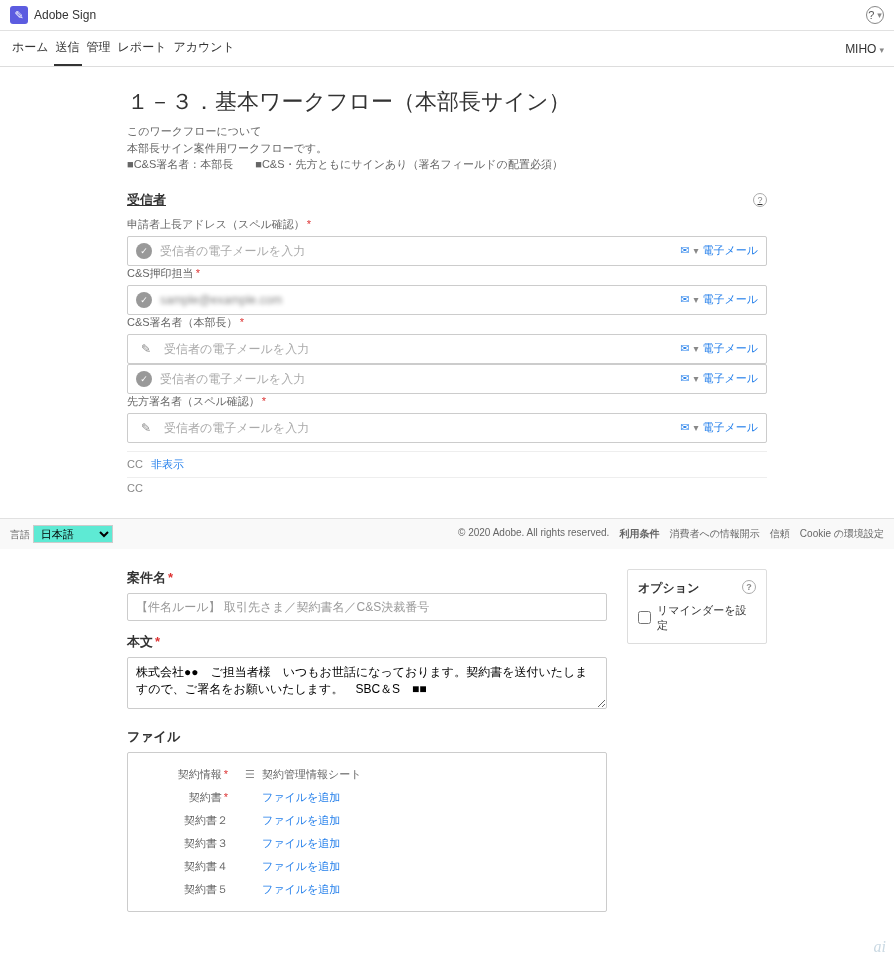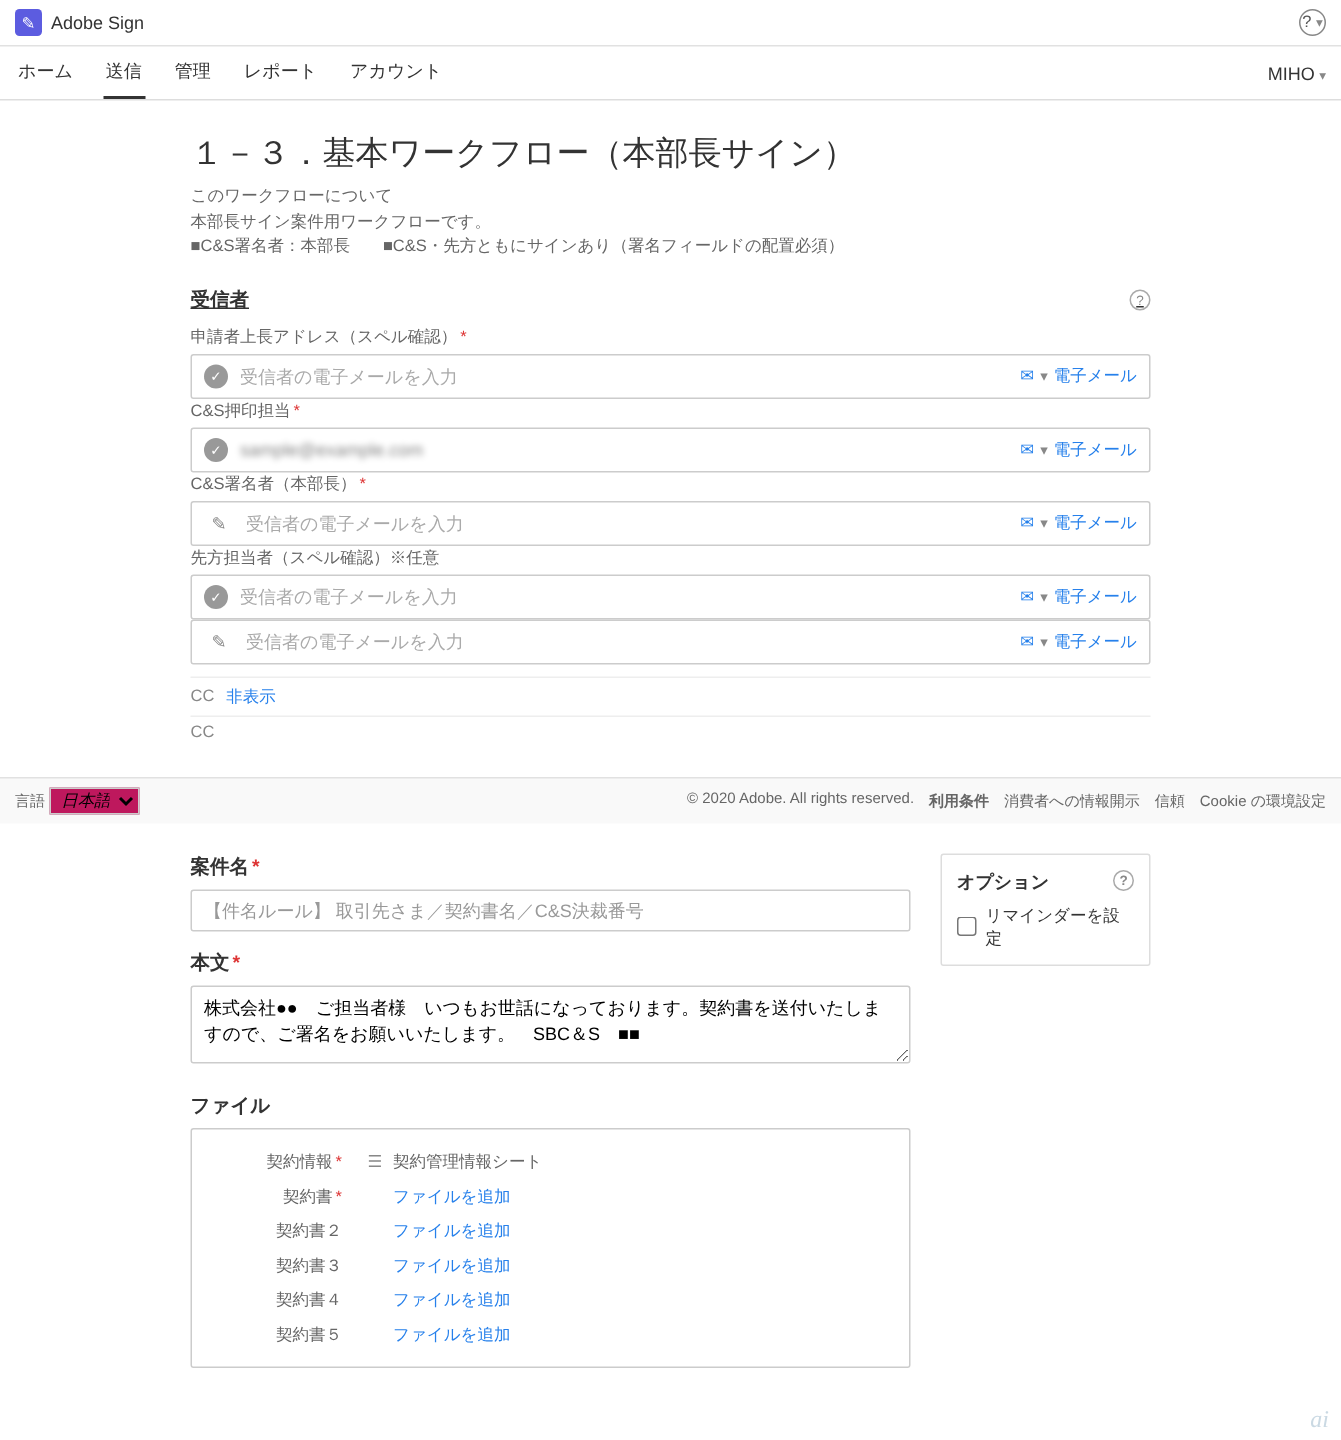--- a/index.html
+++ b/index.html
@@ -3,21 +3,21 @@
 <meta charset="utf-8">
 <style>
 * { box-sizing: border-box; margin: 0; padding: 0; }
 body { font-family: "Helvetica Neue", Arial, sans-serif; font-size: 12px; color: #333; background: #fff; }
 .header-bar { display: flex; align-items: center; justify-content: space-between; padding: 6px 10px; border-bottom: 1px solid #e1e1e1; }
 .logo-area { display: flex; align-items: center; gap: 6px; }
 .logo-box { width: 18px; height: 18px; background: #5c5ce0; border-radius: 3px; display: flex; align-items: center; justify-content: center; color: #fff; font-size: 11px; }
 .logo-text { font-size: 12px; font-weight: 500; }
 .help-icon { width: 18px; height: 18px; border: 1px solid #888; border-radius: 50%; display: inline-flex; align-items: center; justify-content: center; font-size: 11px; color: #555; }
 .tabs-bar { display: flex; align-items: center; justify-content: space-between; padding: 0 10px; border-bottom: 1px solid #ddd; }
-.tabs { display: flex; gap: 18px; }
+.tabs { display: flex; gap: 3px; }
 .tab { padding: 8px 2px; font-size: 12px; cursor: pointer; color: #333; }
 .tab.active { border-bottom: 2px solid #333; font-weight: 500; }
 .user-menu { font-size: 12px; cursor: pointer; padding: 8px 0; }
 .dropdown-caret::after { content: "▾"; font-size: 9px; margin-left: 3px; color: #888; }
 .main { max-width: 680px; margin: 0 auto; padding: 20px; }
 .page-title { font-size: 22px; font-weight: 400; margin-bottom: 6px; }
 .desc-block { font-size: 11px; color: #666; line-height: 1.5; margin-bottom: 18px; }
 .section-header { display: flex; justify-content: space-between; align-items: center; margin-bottom: 8px; text-decoration: underline; }
 .section-title { font-size: 13px; font-weight: bold; }
 .info-icon { width: 14px; height: 14px; border: 1px solid #aaa; border-radius: 50%; display: inline-flex; align-items: center; justify-content: center; font-size: 9px; color: #888; }
@@ -30,21 +30,21 @@
 .email-input { flex: 1; border: none; outline: none; font-size: 12px; padding: 4px 0; background: transparent; }
 .email-input::placeholder { color: #aaa; }
 .type-select { display: flex; align-items: center; gap: 4px; padding: 0 8px; font-size: 11px; color: #2680eb; cursor: pointer; height: 100%; }
 .mail-icon-box { color: #2680eb; }
 .type-caret { color: #888; font-size: 10px; }
 .cc-row { display: flex; align-items: center; gap: 8px; border-top: 1px solid #eee; border-bottom: 1px solid #eee; padding: 5px 0; margin-top: 8px; font-size: 11px; }
 .cc-label { color: #888; }
 .link { color: #2680eb; cursor: pointer; }
 .cc2 { font-size: 11px; color: #888; padding: 4px 0; }
 .footer-bar { display: flex; justify-content: space-between; align-items: center; padding: 6px 10px; border-top: 1px solid #e1e1e1; background: #f9f9f9; font-size: 10px; color: #666; }
-.lang-select { border: 1px solid #ccc; background: #be185d; padding: 1px 3px; font-size: 11px; width: 60px; font-style: italic; }
+.lang-select { border: 1px solid #ccc; background: #5eead4; padding: 1px 3px; font-size: 11px; width: 80px; }
 .footer-links { display: flex; gap: 10px; }
 .content2 { max-width: 680px; margin: 0 auto; padding: 20px; display: flex; gap: 20px; }
 .left-col { flex: 1; }
 .right-col { width: 140px; }
 .text-input { width: 100%; border: 1px solid #ccc; border-radius: 2px; padding: 6px 8px; font-size: 12px; outline: none; }
 .text-input::placeholder { color: #999; }
 .textarea { width: 100%; border: 1px solid #ccc; border-radius: 2px; padding: 6px 8px; font-size: 12px; outline: none; resize: vertical; height: 52px; font-family: inherit; }
 .section-label { font-size: 13px; font-weight: bold; margin-bottom: 6px; }
 .file-box { border: 1px solid #ccc; border-radius: 2px; padding: 10px; }
 .file-row { display: flex; align-items: center; padding: 4px 0; font-size: 11px; }
@@ -133,32 +133,32 @@
           <div class="pen-icon">✎</div>
           <input class="email-input" placeholder="受信者の電子メールを入力" style="">
           <div class="type-select">
             <span class="mail-icon-box">✉</span>
             <span class="type-caret">▾</span>
             <span>電子メール</span>
           </div>
         </div>
       </div>
       <div class="field-block">
-        <div class="field-label">先方担当者（スペル確認）※任意</div>
         <div class="input-row">
           <div class="circle-icon">✓</div>
           <input class="email-input" placeholder="受信者の電子メールを入力" style="">
           <div class="type-select">
             <span class="mail-icon-box">✉</span>
             <span class="type-caret">▾</span>
             <span>電子メール</span>
           </div>
         </div>
       </div>
       <div class="field-block">
+        <div class="field-label">先方署名者（スペル確認）<span class="req">*</span></div>
         <div class="input-row">
           <div class="pen-icon">✎</div>
           <input class="email-input" placeholder="受信者の電子メールを入力" style="">
           <div class="type-select">
             <span class="mail-icon-box">✉</span>
             <span class="type-caret">▾</span>
             <span>電子メール</span>
           </div>
         </div>
       </div>

